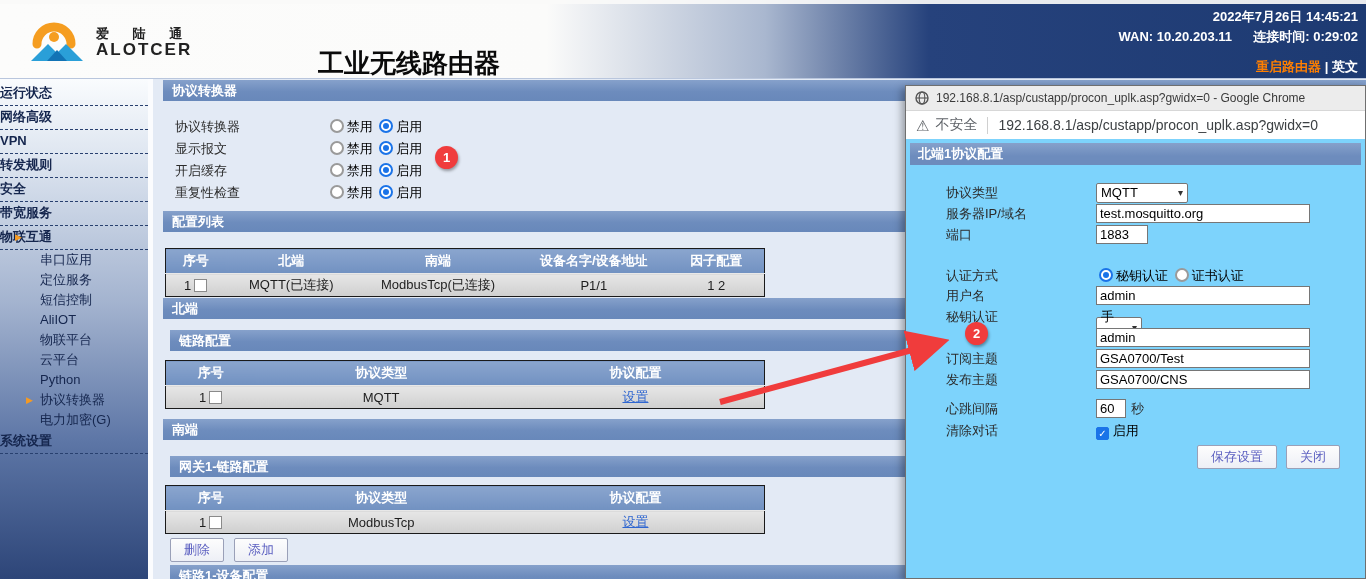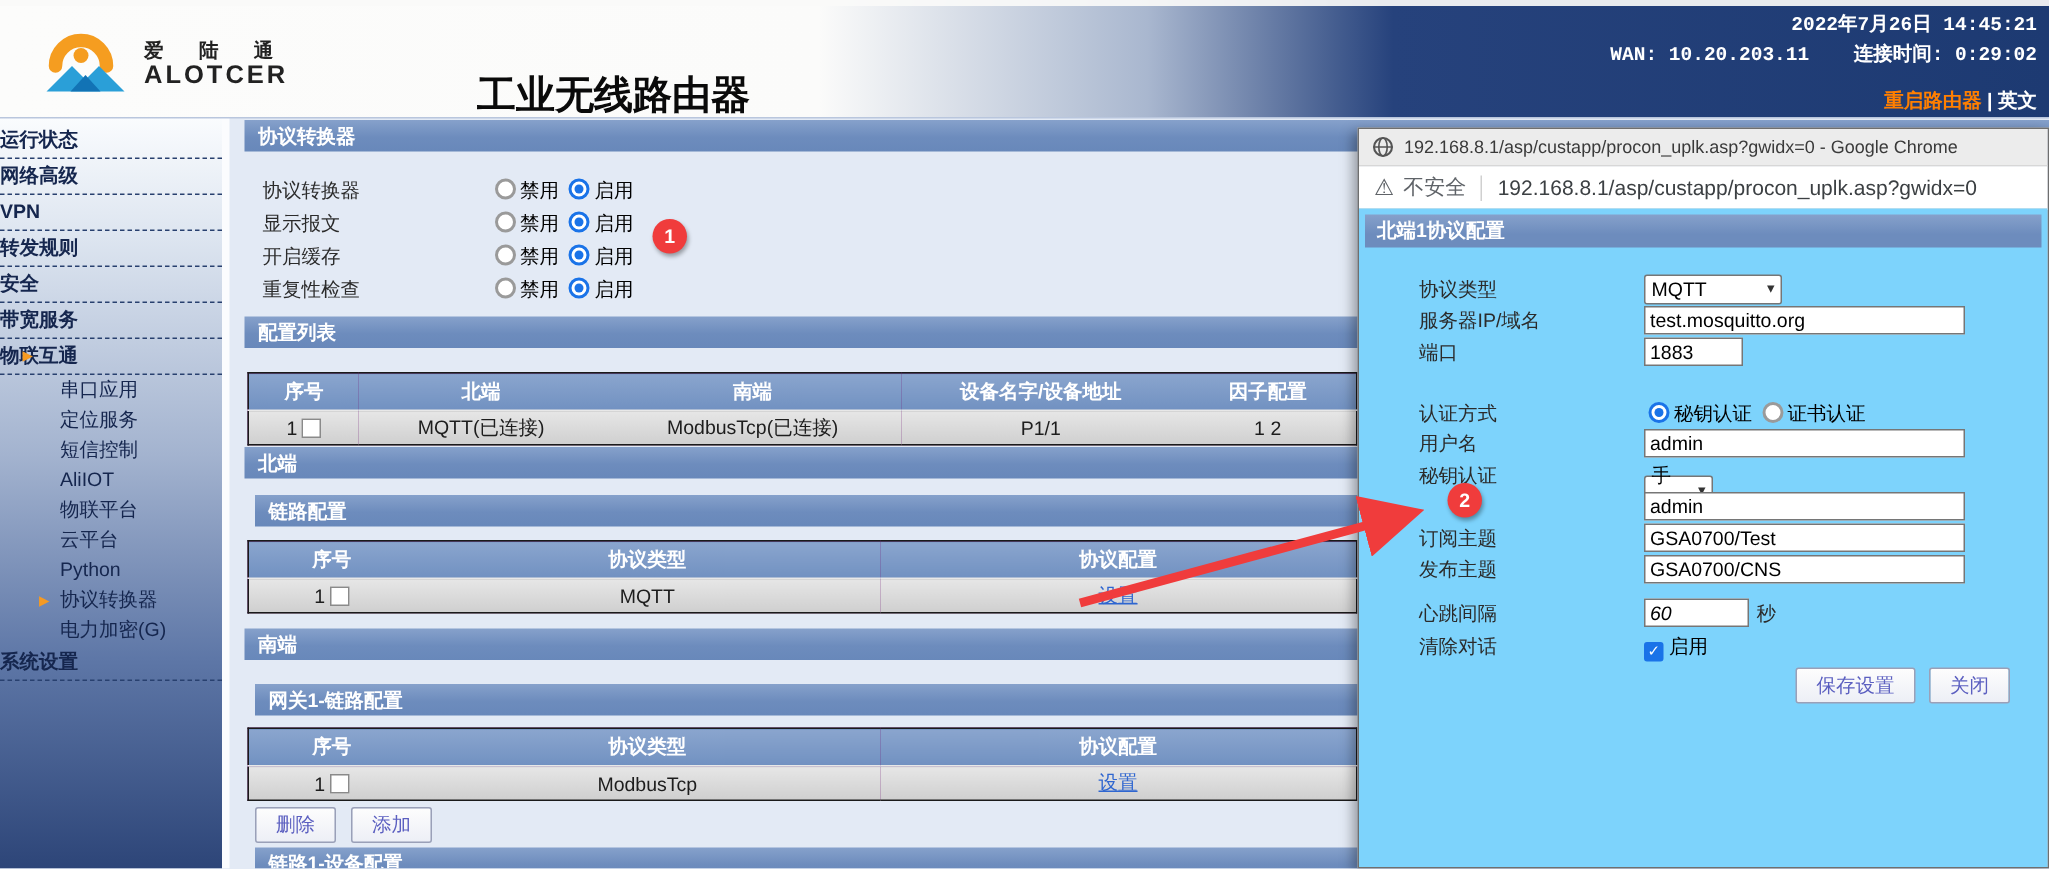--- a/index.html
+++ b/index.html
@@ -10,40 +10,40 @@
   }
   
   .banner{position:absolute;left:0;top:0;width:1366px;height:78px;
     background:linear-gradient(90deg,#fcfcfb 0%,#fbfbfa 40%,#a9b7cf 56%,#26427c 68%,#1d3a72 100%);
     border-bottom:1px solid #b9c6dd;z-index:2;}
   .banner::before{content:"";position:absolute;left:0;top:0;width:100%;height:4px;background:rgba(250,250,248,.92);}
   .logo{position:absolute;left:28px;top:20px;display:flex;align-items:center;gap:10px;}
   .brand-cn{font-size:13px;font-weight:bold;color:#222;letter-spacing:10px;line-height:15px;}
   .brand-en{font-size:17px;font-weight:bold;color:#222;letter-spacing:2px;line-height:18px;}
   .page-title{position:absolute;left:318px;top:46px;font-size:26px;font-weight:bold;color:#0a0a0a;}
-  .banner-info{position:absolute;right:8px;top:7px;text-align:right;color:#fff;font-weight:bold;font-size:13px;line-height:20px;font-family:Liberation Mono, monospace;}
+  .banner-info{position:absolute;right:8px;top:7px;text-align:right;color:#fff;font-weight:bold;font-size:13px;line-height:20px;}
   .banner-links{position:absolute;right:8px;top:58px;font-weight:bold;font-size:13px;color:#fff;}
   .reboot-link{color:#ff7f00;cursor:pointer;}
   .lang-link{color:#fff;cursor:pointer;}
   
   .sidebar{position:absolute;left:0;top:78px;width:148px;height:501px;z-index:1;
     background:linear-gradient(180deg,#fafcfe 0%,#dde5f0 16%,#a3b3cf 45%,#5e77a7 72%,#2d4578 100%);
     padding-top:4px;box-sizing:border-box;}
   .side-item{position:relative;color:#15264e;cursor:pointer;}
   .side-item.main{height:23px;line-height:22px;font-weight:bold;border-bottom:1px dashed #28406f;}
   .side-item.sub{height:20px;line-height:20px;padding-left:40px;font-weight:normal;}
   .arrow-marker{position:absolute;top:0;color:#f59a23;font-size:9px;}
   .side-item.main .arrow-marker{left:15px;}
   .side-item.sub .arrow-marker{left:26px;}
   
   .main-area{position:absolute;left:148px;top:78px;width:1218px;height:501px;background:#e3eaf5;
     border-left:5px solid #fbfcfe;box-sizing:border-box;z-index:1;overflow:hidden;}
   .bar{position:absolute;right:0;height:21px;line-height:21px;color:#fff;font-weight:bold;
     background:linear-gradient(180deg,#86a1cb 0%,#6d8cbd 55%,#6888ba 100%);padding-left:9px;}
-  .ctable{position:absolute;border-collapse:collapse;width:740px;border:1px solid #1a1a1a;background:#701a75;}
+  .ctable{position:absolute;border-collapse:collapse;width:600px;border:1px solid #1a1a1a;background:#d946ef;}
   .ctable th{background:linear-gradient(180deg,#8aa5ce 0%,#7191c1 100%);color:#fff;font-weight:bold;
     font-size:13px;height:22px;border-bottom:1px solid #e8e8e8;}
   .ctable td{background:linear-gradient(180deg,#e6e6e6 0%,#cfcfcf 100%);color:#1d1d1d;text-align:center;
     font-size:13px;height:20px;}
   .set-link{color:#2f66d0;text-decoration:underline;cursor:pointer;}
   .form-row{position:absolute;height:22px;line-height:22px;}
   .form-label{display:inline-block;width:148px;color:#2b2b2b;}
   .radio{box-sizing:border-box;width:14px;height:14px;border-radius:50%;background:#fff;border:2px solid #9a9a9a;
     display:inline-block;vertical-align:-2px;margin:0 3px;}
   .radio.on{border-color:#1a73e8;position:relative;}
@@ -66,21 +66,21 @@
   .addr-url{color:#3c4043;}
   .warn-icon{font-size:15px;color:#5f6368;margin-right:6px;line-height:1;}
   .popup-body{position:absolute;left:0;top:53px;right:0;bottom:0;background:#7dd3fc;}
   .popup-bar{position:absolute;left:4px;right:4px;top:4px;height:22px;line-height:22px;color:#fff;
     font-weight:bold;background:linear-gradient(180deg,#86a1cb 0%,#6d8cbd 60%);padding-left:8px;box-sizing:border-box;}
   .prow{position:absolute;left:0;width:100%;height:21px;line-height:21px;}
   .plabel{position:absolute;left:40px;color:#2b2b2b;}
   .pfield{position:absolute;left:190px;top:0;}
   .pinput{box-sizing:border-box;height:19px;border:1px solid #767676;background:#fff;color:#000;
     font-size:13px;font-family:inherit;padding:0 3px;}
-  .w214{width:214px;} .w66{width:66px;} .w50{width:70px;font-style:italic;}
+  .w214{width:214px;} .w66{width:52px;} .w50{width:30px;}
   .fselect{box-sizing:border-box;height:20px;border:1px solid #767676;background:#fff;border-radius:2px;
     display:inline-flex;align-items:center;justify-content:space-between;padding:0 4px;cursor:pointer;}
   .fselect .caret{font-size:10px;color:#333;margin-left:6px;}
   .sel92{width:92px;} .sel46{width:46px;}
   .suffix{margin-left:5px;color:#2b2b2b;}
   .popup-buttons{position:absolute;top:306px;right:25px;display:flex;gap:9px;}
   
   .anno-circle{position:absolute;width:23px;height:23px;border-radius:50%;background:#f03c3c;color:#fff;
     font-weight:bold;font-size:13px;text-align:center;line-height:23px;z-index:10;
     box-shadow:1px 2px 3px rgba(0,0,0,.35);}

